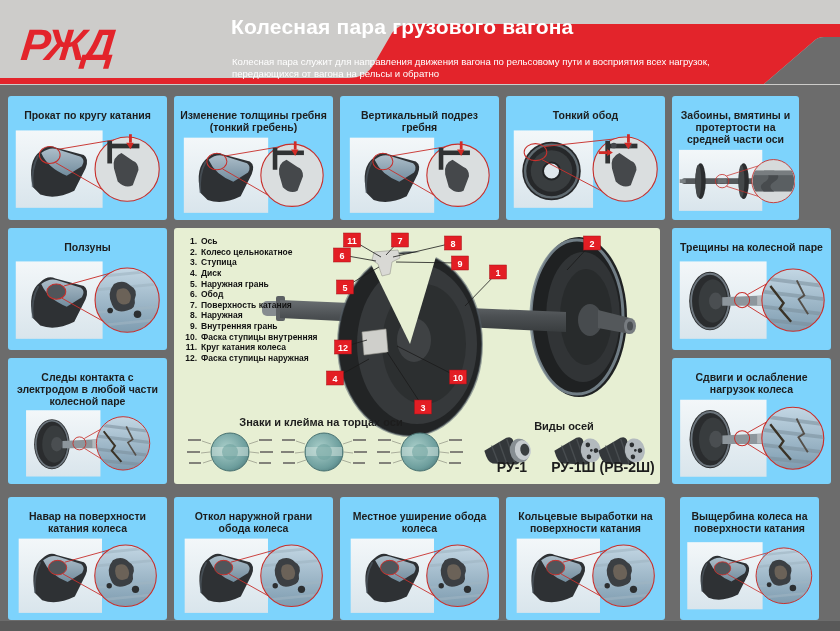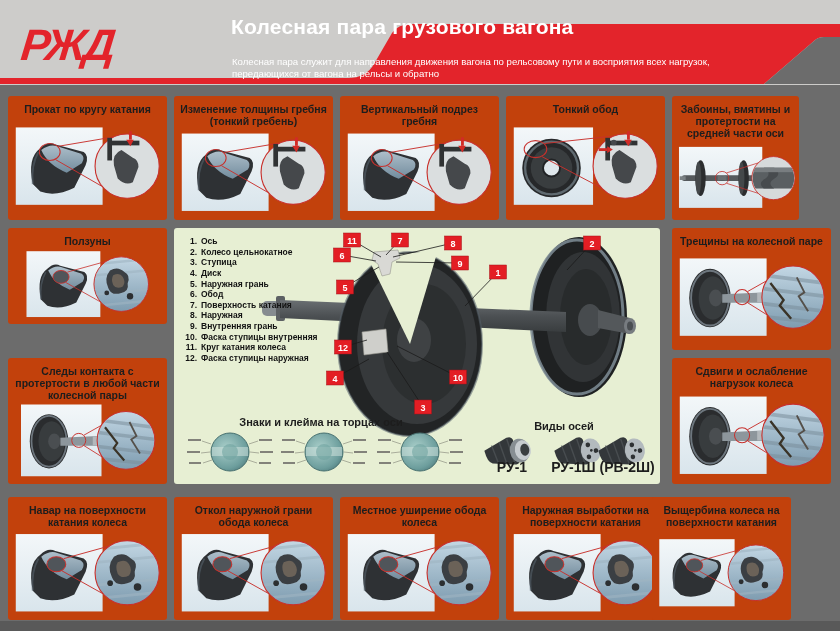--- a/index.html
+++ b/index.html
@@ -4,22 +4,22 @@
 <style>
   html,body{margin:0;padding:0;background:#4a4a4a;}
   .poster{position:relative;width:840px;height:631px;background:#6c6c6c;overflow:hidden;
           font-family:"Liberation Sans",sans-serif;}
   
   .header-svg{position:absolute;left:0;top:0;}
   .hdr-title{position:absolute;left:231px;top:15px;color:#fff;font-size:21px;font-weight:700;
              letter-spacing:.2px;white-space:nowrap;}
   .hdr-sub{position:absolute;left:232px;top:56px;color:#fff;font-size:9.6px;line-height:1.2;font-weight:400;}
   
-  .panel{position:absolute;background:#c2410c;border-radius:3px;display:flex;flex-direction:column;
-         box-sizing:border-box;padding:8px 4px 4px 4px;}
+  .panel{position:absolute;background:#7dd3fc;border-radius:3px;display:flex;flex-direction:column;
+         box-sizing:border-box;padding:14px 4px 4px 4px;}
   .panel-title{margin:0;text-align:center;font-size:10.5px;font-weight:700;color:#1d1d1d;line-height:1.12;}
   .panel-art{flex:1;width:100%;min-height:0;}
   
   .green-panel{position:absolute;left:174px;top:228px;width:486px;height:256px;background:#e7efd3;
                border-radius:3px;}
   .diagram{position:absolute;left:0;top:0;width:486px;height:256px;}
   .legend{position:absolute;left:8px;top:8px;width:138px;margin:0;padding:0;list-style:none;
           font-size:8.5px;font-weight:700;color:#121212;line-height:1.25;pointer-events:none;}
   .legend li{display:flex;}
   .legend .num{width:15px;text-align:right;margin-right:4px;flex:none;}
@@ -247,28 +247,28 @@
         <use href="#sym-wheel-front"></use>
       </svg>
   </section>
   <section class="panel" style="left:672px;top:96px;width:127px;height:124px">
     <h3 class="panel-title">Забоины, вмятины и протертости на средней части оси</h3>
     <svg class="panel-art" viewBox="0 0 160 90">
         <use href="#sym-axle-mid"></use>
       </svg>
   </section>
 
-  <section class="panel" style="left:8px;top:228px;width:159px;height:96px">
+  <section class="panel" style="left:8px;top:228px;width:159px;height:122px">
     <h3 class="panel-title">Ползуны</h3>
     <svg class="panel-art" viewBox="0 0 160 90">
         <use href="#sym-flange-spot"></use>
       </svg>
   </section>
   <section class="panel" style="left:8px;top:358px;width:159px;height:126px">
-    <h3 class="panel-title">Следы контакта с протертости в любой части колесной пары</h3>
+    <h3 class="panel-title">Следы контакта с электродом в любой части колесной паре</h3>
     <svg class="panel-art" viewBox="0 0 160 90">
         <use href="#sym-wheelset-angle"></use>
       </svg>
   </section>
 
   <section class="panel" style="left:672px;top:228px;width:159px;height:122px">
     <h3 class="panel-title">Трещины на колесной паре</h3>
     <svg class="panel-art" viewBox="0 0 160 90">
         <use href="#sym-wheelset-angle"></use>
       </svg>
@@ -292,26 +292,26 @@
         <use href="#sym-flange-spot"></use>
       </svg>
   </section>
   <section class="panel" style="left:340px;top:497px;width:159px;height:123px">
     <h3 class="panel-title">Местное уширение обода колеса</h3>
     <svg class="panel-art" viewBox="0 0 160 90">
         <use href="#sym-flange-spot"></use>
       </svg>
   </section>
   <section class="panel" style="left:506px;top:497px;width:159px;height:123px">
-    <h3 class="panel-title">Наружная выработки на поверхности катания</h3>
-    <svg class="panel-art" viewBox="0 0 160 90">
-        <use href="#sym-flange-spot"></use>
-      </svg>
-  </section>
-  <section class="panel" style="left:652px;top:497px;width:139px;height:123px">
+    <h3 class="panel-title">Кольцевые выработки на поверхности катания</h3>
+    <svg class="panel-art" viewBox="0 0 160 90">
+        <use href="#sym-flange-spot"></use>
+      </svg>
+  </section>
+  <section class="panel" style="left:680px;top:497px;width:139px;height:123px">
     <h3 class="panel-title">Выщербина колеса на поверхности катания</h3>
     <svg class="panel-art" viewBox="0 0 160 90">
         <use href="#sym-flange-spot"></use>
       </svg>
   </section>
 
   <section class="green-panel">
     <svg class="diagram" viewBox="0 0 486 256">
 
       <g>

